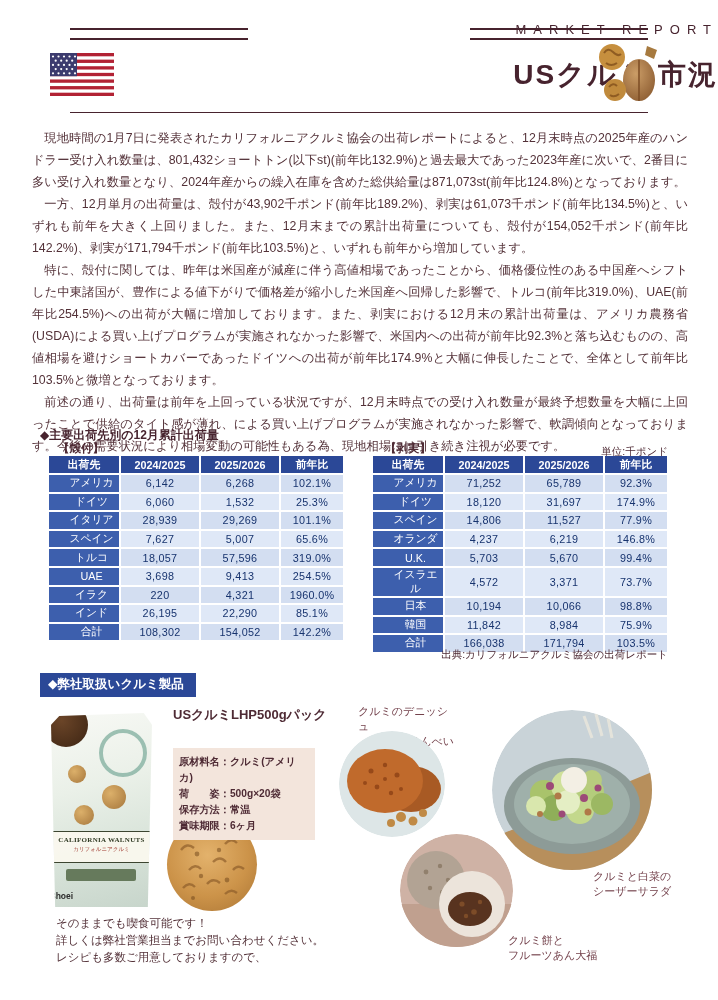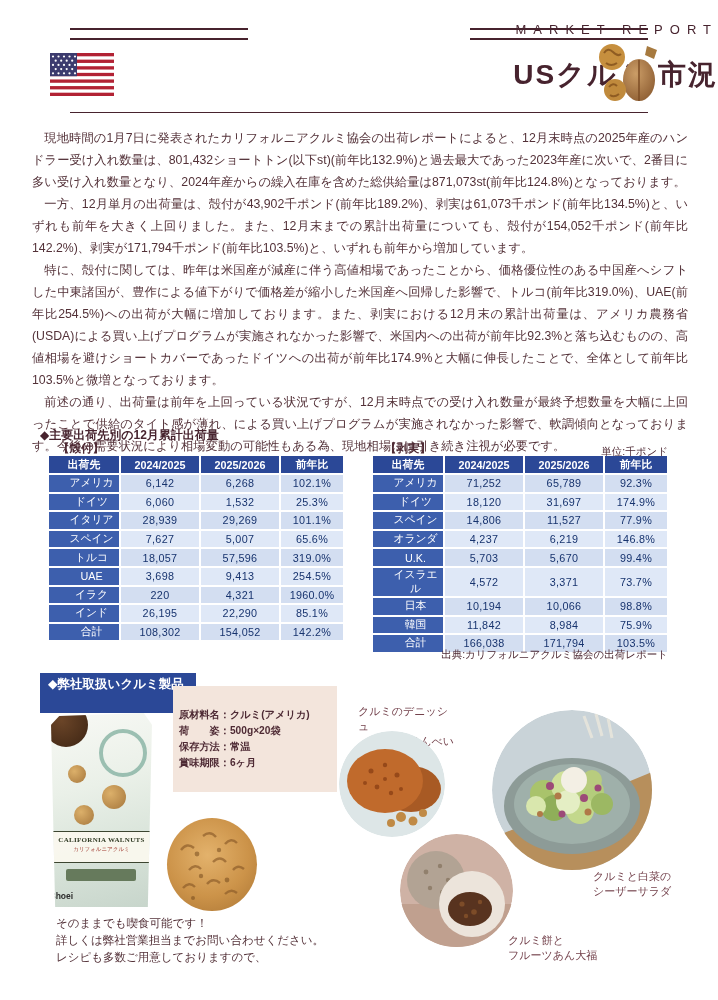--- a/index.html
+++ b/index.html
@@ -31,43 +31,43 @@
   .data-table.left{left:47px;}
   .data-table.right{left:371px;}
   .data-table th{background:#2b4897;color:#ffffff;font-weight:600;height:17px;padding:0;text-align:center;}
   .data-table td{height:16.6px;padding:0;text-align:center;color:#17336e;letter-spacing:.3px;}
   .data-table td.dest{background:#3d5fad;color:#ffffff;letter-spacing:0;padding-left:15px;}
   .data-table tbody tr:nth-child(odd) td:not(.dest){background:#d3def1;}
   .data-table tbody tr:nth-child(even) td:not(.dest){background:#dfe8f7;}
   .source-note{position:absolute;left:370px;top:648px;width:298px;text-align:right;font-size:10.5px;color:#4e2a34;}
   
   .products-heading{position:absolute;left:40px;top:673px;background:#2b4897;color:#ffffff;
-                    font-size:12.5px;font-weight:700;padding:3px 12px 20px 8px;}
+                    font-size:12.5px;font-weight:700;padding:3px 12px 4px 8px;}
   .bag{position:absolute;left:50px;top:713px;width:103px;height:194px;
        background:linear-gradient(165deg,#f8f9f5 0%,#eaf0e8 38%,#d9e4da 68%,#c7d5cb 100%);
        clip-path:polygon(9% 1.5%,91% 0%,99% 6%,95% 100%,5% 100%,1% 6%);}
   .bag .coffee{position:absolute;left:-6px;top:-10px;width:44px;height:44px;border-radius:50%;
        background:radial-gradient(circle at 40% 40%,#6b4528,#3c2413);}
   .bag .teal-ring{position:absolute;right:6px;top:16px;width:40px;height:40px;border-radius:50%;
        border:4px solid #7fae9d;opacity:.75;}
   .bag .nut{position:absolute;width:18px;height:18px;border-radius:50%;
        background:radial-gradient(circle at 35% 35%,#dcb06a,#a5763c);}
   .bag-band{position:absolute;left:0;right:0;top:118px;height:30px;background:rgba(250,248,238,.95);
        border-top:1.5px solid #3c4530;border-bottom:1.5px solid #3c4530;text-align:center;}
   .bag-brand{font-family:"Liberation Serif","DejaVu Serif",serif;font-size:7px;font-weight:700;
        color:#323c26;letter-spacing:.3px;margin-top:4px;}
   .bag-sub{font-size:5.5px;color:#a03a30;margin-top:2px;}
   .bag-green{position:absolute;left:16px;top:156px;width:70px;height:12px;background:#667a5c;border-radius:2px;}
   .bag-maker{position:absolute;left:0;right:0;bottom:6px;font-size:8.5px;font-weight:700;color:#2c2c2c;}
   .walnut-pile{position:absolute;left:167px;top:818px;width:90px;height:93px;border-radius:50%;
        background:radial-gradient(circle at 45% 40%,#e3b26c 0%,#cc9349 55%,#a97434 100%);}
   .walnut-pile svg{position:absolute;left:0;top:0;}
   .product-title{position:absolute;left:173px;top:706px;font-size:13px;font-weight:700;color:#4e2a34;}
-  .spec-box{position:absolute;left:173px;top:686px;width:164px;box-sizing:border-box;
-       background:#f3e5dc;padding:21px 6px;font-size:10.2px;font-weight:700;color:#4e2a34;line-height:16px;}
+  .spec-box{position:absolute;left:173px;top:748px;width:142px;box-sizing:border-box;
+       background:#f3e5dc;padding:6px 6px;font-size:10.2px;font-weight:700;color:#4e2a34;line-height:16px;}
   .food-circle{position:absolute;border-radius:50%;overflow:hidden;}
   .circle-senbei{left:339px;top:731px;width:106px;height:106px;}
   .circle-salad{left:492px;top:710px;width:160px;height:160px;}
   .circle-daifuku{left:400px;top:834px;width:113px;height:113px;}
   .food-label{position:absolute;font-size:11px;line-height:15px;color:#74424c;}
   .label-senbei{left:358px;top:704px;width:96px;}
   .label-senbei .l2{text-align:right;}
   .label-salad{left:593px;top:869px;width:110px;}
   .label-daifuku{left:508px;top:933px;width:110px;}
   .footer-text{position:absolute;left:56px;top:915px;font-size:11.5px;line-height:17px;color:#533138;}

